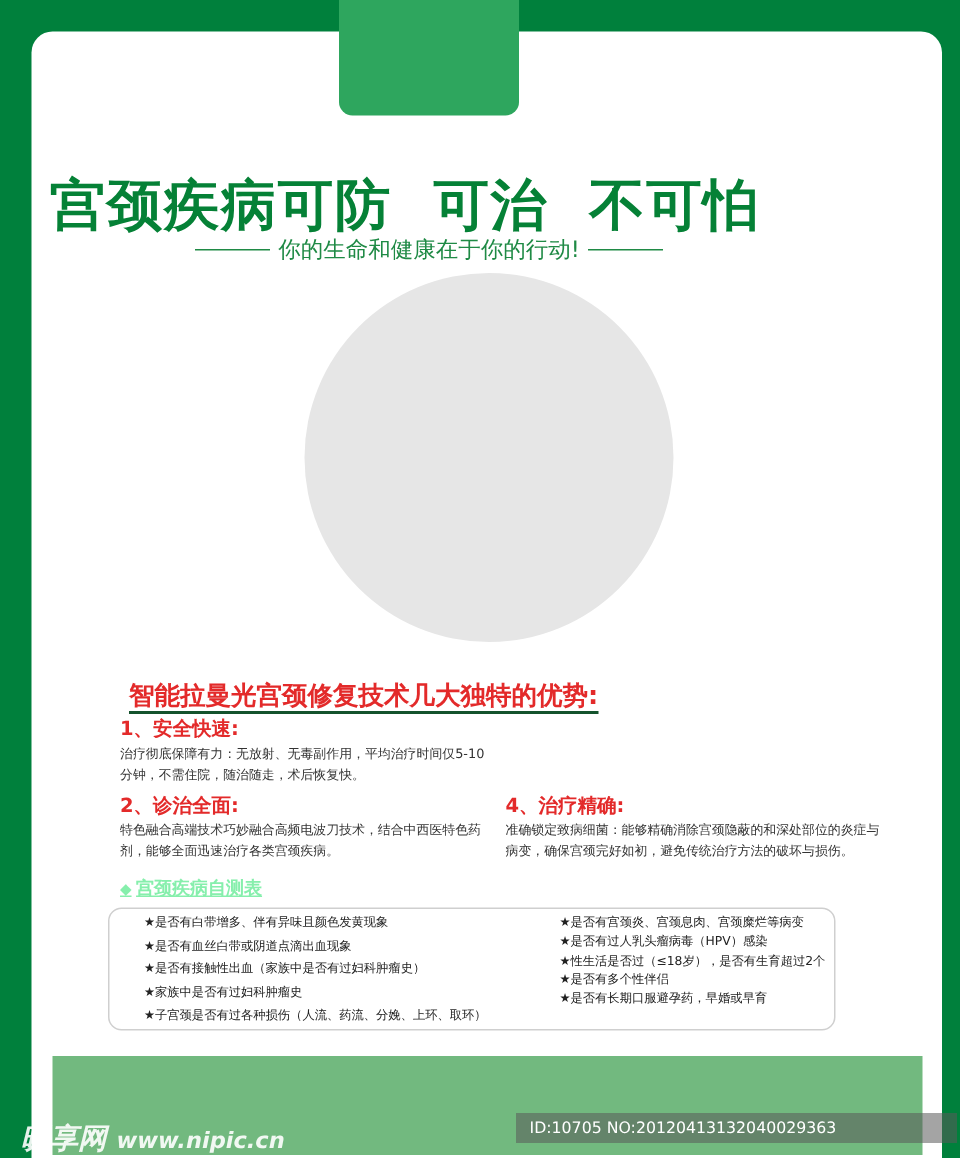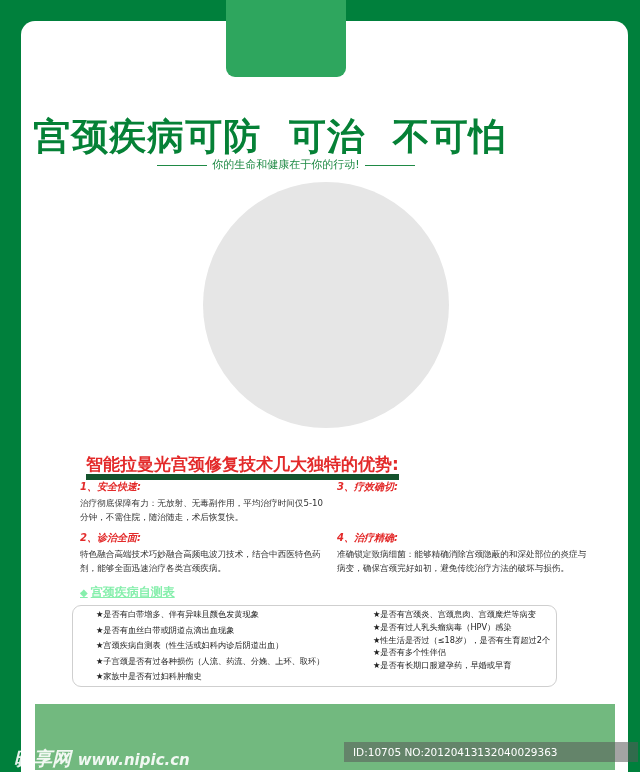--- a/index.html
+++ b/index.html
@@ -1,25 +1,25 @@
 <!DOCTYPE html>
 <html><head>
 <meta charset="utf-8">
 <style>
   html,body{margin:0;padding:0;}
   body{width:640px;height:772px;position:relative;overflow:hidden;background:#00803c;font-family:"DejaVu Sans",sans-serif;}
   .panel{position:absolute;left:21px;top:21px;width:607px;height:770px;background:#fff;border-radius:14px;}
   .tab{position:absolute;left:226px;top:0;width:120px;height:77px;background:#2ea65e;border-radius:0 0 9px 9px;}
   .title{position:absolute;left:0;width:540px;top:112px;text-align:center;font-size:37px;font-weight:bold;color:#058136;letter-spacing:1px;white-space:pre;}
-  .subtitle{position:absolute;left:0;width:572px;top:157px;text-align:center;font-size:11px;color:#1f8a45;}
+  .subtitle{position:absolute;left:0;width:572px;top:157px;text-align:center;font-size:15px;color:#1f8a45;}
   .subtitle .line{display:inline-block;width:50px;height:1px;background:#1f8a45;vertical-align:middle;margin:0 5px;}
   .circle{position:absolute;left:203px;top:182px;width:246px;height:246px;border-radius:50%;background:#e6e6e6;}
-  .adv-title{position:absolute;left:86px;top:454px;font-size:17px;font-weight:bold;color:#e32a2a;border-bottom:6px solid #14532d;padding-bottom:0;line-height:20px;}
+  .adv-title{position:absolute;left:86px;top:454px;font-size:17px;font-weight:bold;color:#e32a2a;border-bottom:2px solid #14532d;padding-bottom:0;line-height:20px;}
   .adv{position:absolute;width:250px;font-size:8.6px;line-height:14.5px;color:#333;}
-  .adv .h{color:#e32a2a;font-weight:bold;font-size:10px;margin-bottom:1px;font-style:italic;}
+  .adv .h{color:#e32a2a;font-weight:bold;font-size:13px;margin-bottom:1px;}
   .sec-title{position:absolute;left:80px;top:584px;font-size:12px;font-weight:bold;color:#86efac;text-decoration:underline;}
   .sec-title .dia{font-size:10px;margin-right:3px;}
   .box{position:absolute;left:72px;top:605px;width:483px;height:80px;border:1px solid #cfcfcf;border-radius:9px;}
   .list{position:absolute;font-size:8.2px;line-height:15.6px;color:#222;}
   .list.r{line-height:12.8px;}
   .band{position:absolute;left:35px;top:704px;width:580px;height:66px;background:#72b97f;}
   .wm{position:absolute;left:14px;top:746px;font-size:19px;font-weight:bold;font-style:italic;color:#fff;opacity:.9;}
   .wm .url{font-size:15px;}
   .idbar{position:absolute;left:344px;top:742px;width:294px;height:20px;background:rgba(90,90,90,.55);color:#fff;font-size:10.5px;line-height:20px;padding-left:9px;box-sizing:border-box;}
 </style>
@@ -40,38 +40,37 @@
 
 <div class="adv" style="left:80px;top:480px;">
   <div class="h">1、安全快速:</div>
   <div>治疗彻底保障有力：无放射、无毒副作用，平均治疗时间仅5-10分钟，不需住院，随治随走，术后恢复快。</div>
 </div>
 <div class="adv" style="left:80px;top:531px;">
   <div class="h">2、诊治全面:</div>
   <div>特色融合高端技术巧妙融合高频电波刀技术，结合中西医特色药剂，能够全面迅速治疗各类宫颈疾病。</div>
 </div>
 <div class="adv" style="left:337px;top:480px;">
-  <div class="h">3、疗效确切:</div>
 </div>
 <div class="adv" style="left:337px;top:531px;">
   <div class="h">4、治疗精确:</div>
   <div>准确锁定致病细菌：能够精确消除宫颈隐蔽的和深处部位的炎症与病变，确保宫颈完好如初，避免传统治疗方法的破坏与损伤。</div>
 </div>
 
 <div class="sec-title">
   <span class="dia">◆</span><span>宫颈疾病自测表</span>
 </div>
 <div class="box"></div>
 
 <div class="list" style="left:96px;top:607px;">
   <div>★是否有白带增多、伴有异味且颜色发黄现象</div>
   <div>★是否有血丝白带或阴道点滴出血现象</div>
-  <div>★宫颈疾病自测表（性生活或妇科内诊后阴道出血）</div>
+  <div>★是否有接触性出血（家族中是否有过妇科肿瘤史）</div>
+  <div>★家族中是否有过妇科肿瘤史</div>
   <div>★子宫颈是否有过各种损伤（人流、药流、分娩、上环、取环）</div>
-  <div>★家族中是否有过妇科肿瘤史</div>
 </div>
 <div class="list r" style="left:373px;top:608px;">
   <div>★是否有宫颈炎、宫颈息肉、宫颈糜烂等病变</div>
   <div>★是否有过人乳头瘤病毒（HPV）感染</div>
   <div>★性生活是否过（≤18岁），是否有生育超过2个</div>
   <div>★是否有多个性伴侣</div>
   <div>★是否有长期口服避孕药，早婚或早育</div>
 </div>
 
 <div class="band"></div>

